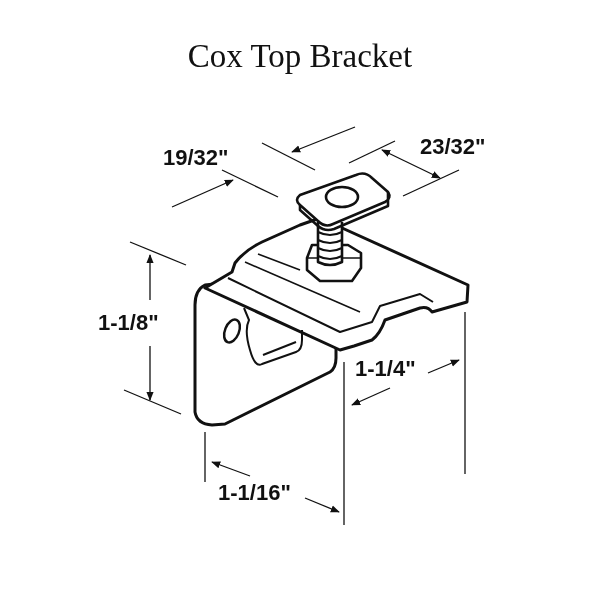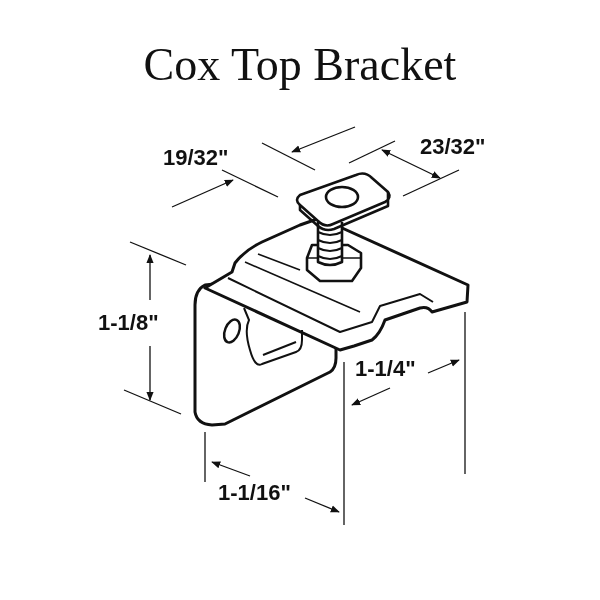--- a/index.html
+++ b/index.html
@@ -1,19 +1,19 @@
 <!DOCTYPE html>
 <html><head>
 <meta charset="utf-8">
 <style>
   html, body { margin:0; padding:0; background:#ffffff; }
   body { width:600px; height:600px; position:relative; overflow:hidden; }
   .title {
     position:absolute; left:0; top:38px; width:600px; text-align:center;
-    font-family:"Liberation Serif","DejaVu Serif",serif; font-size:46px; color:#111;
+    font-family:"Liberation Serif","DejaVu Serif",serif; font-size:33px; color:#111;
   }
   .dim {
     position:absolute; font-family:"Liberation Sans","DejaVu Sans",sans-serif;
     font-weight:bold; font-size:22px; color:#111; white-space:nowrap;
   }
   svg { position:absolute; left:0; top:0; }
 </style>
 </head>
 <body>
 

